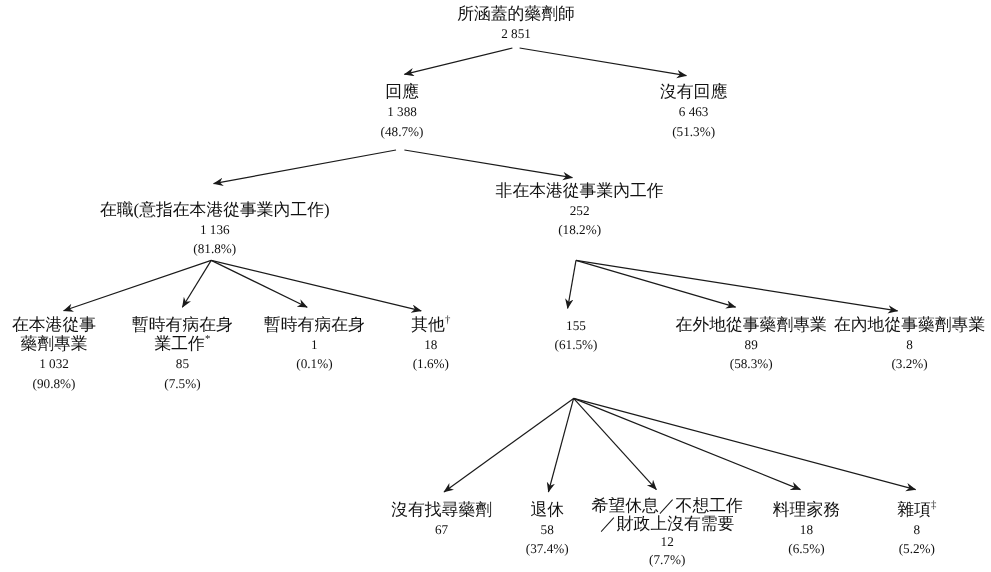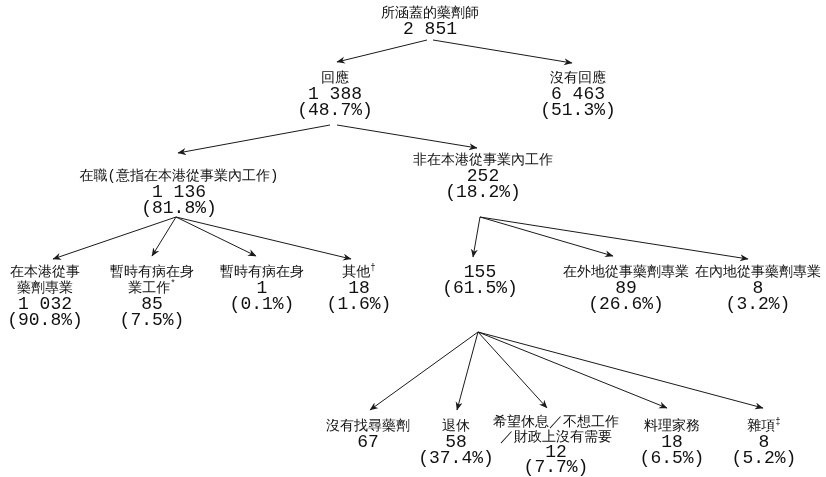--- a/index.html
+++ b/index.html
@@ -1,35 +1,35 @@
 <!DOCTYPE html>
 <html><head>
 <meta charset="utf-8">
 <style>
   html, body { margin: 0; padding: 0; background: #ffffff; }
   .canvas {
     position: relative;
     width: 826px;
     height: 477px;
     background: #ffffff;
-    font-family: Liberation Mono, monospace;
+    font-family: Liberation Serif, serif;
     color: #111111;
     overflow: hidden;
   }
   .edges { position: absolute; left: 0; top: 0; }
   .node {
     position: absolute;
     text-align: center;
     font-size: 14px;
     line-height: 16px;
   }
   .node.tight { line-height: 15px; }
   .node .lbl { white-space: pre-line; }
   .node .lbl sup { font-size: 9px; line-height: 0; }
-  .node .num, .node .pct { font-size: 18px; }
+  .node .num, .node .pct { font-size: 11px; }
 </style>
 </head>
 <body>
 
 <div class="canvas">
 
   <svg class="edges" width="826" height="477" viewBox="0 0 826 477">
     <defs>
       <marker id="ah" markerWidth="10" markerHeight="8" refX="8" refY="3.5" orient="auto" markerUnits="userSpaceOnUse">
         <path d="M0,0 L8.5,3.5 L0,7 L2.6,3.5 z" fill="#1a1a1a"></path>
@@ -111,21 +111,21 @@
   </div>
 
   <div class="node" style="left:425px; top:264px; width:110px">
     <div class="num">155</div>
     <div class="pct">(61.5%)</div>
   </div>
 
   <div class="node" style="left:556px; top:264px; width:140px">
     <div class="lbl"><span>在外地從事藥劑專業</span></div>
     <div class="num">89</div>
-    <div class="pct">(26.6%)</div>
+    <div class="pct">(58.3%)</div>
   </div>
 
   <div class="node" style="left:690px; top:264px; width:136px">
     <div class="lbl"><span>在內地從事藥劑專業</span></div>
     <div class="num">8</div>
     <div class="pct">(3.2%)</div>
   </div>
 
   <div class="node" style="left:313px; top:418px; width:110px">
     <div class="lbl"><span>沒有找尋藥劑</span></div>

